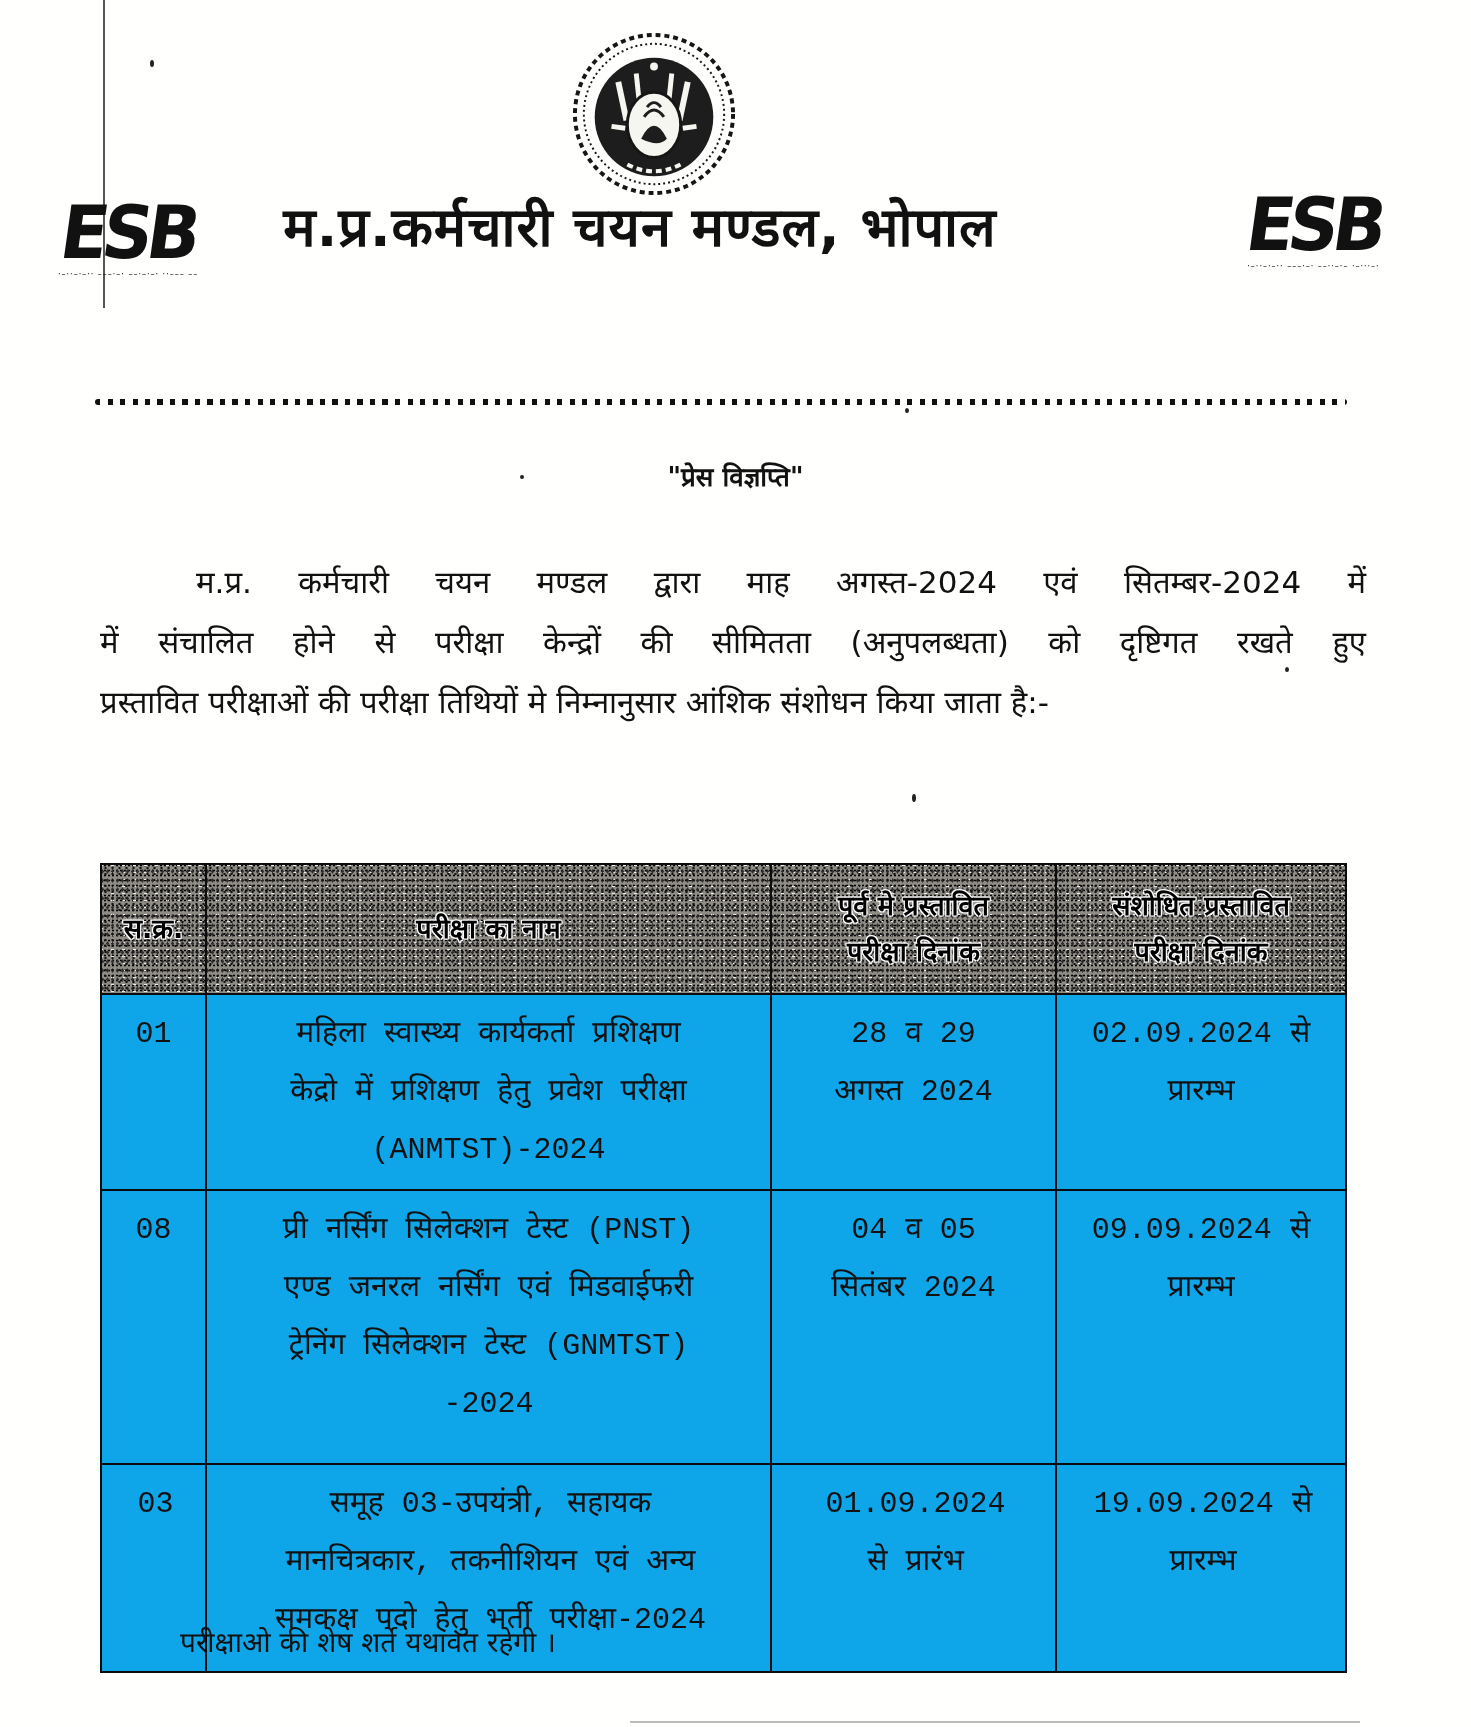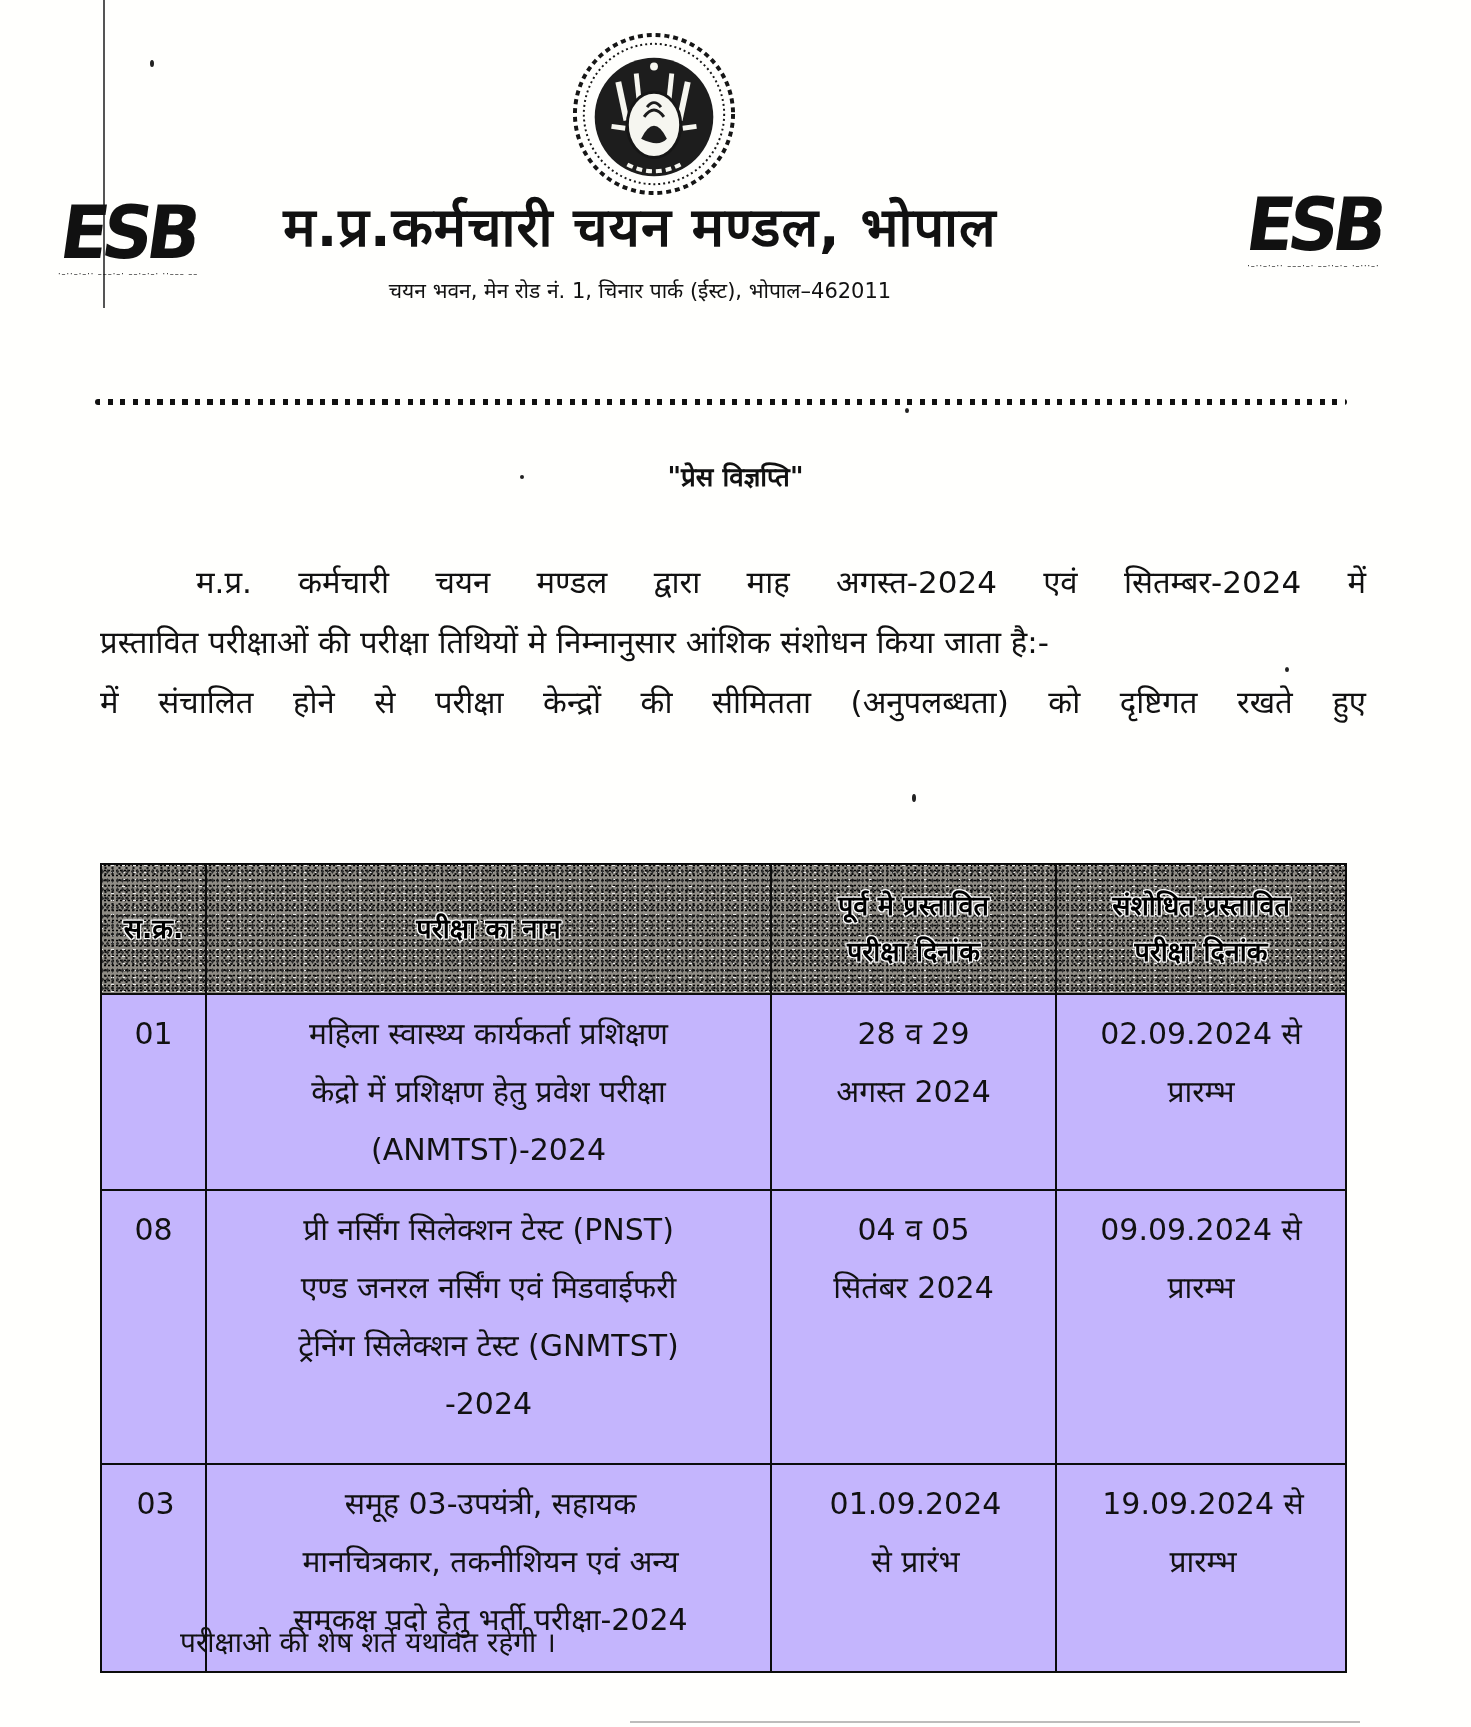--- a/index.html
+++ b/index.html
@@ -66,21 +66,21 @@
     background-color:#8f8c85;
     background-image:
       radial-gradient(#141414 1px, transparent 1.35px),
       radial-gradient(#2f2f2f 1px, transparent 1.25px),
       radial-gradient(#ececec 1px, transparent 1.15px),
       radial-gradient(#000 .8px, transparent 1px);
     background-size:7px 6px,5px 9px,11px 7px,4px 5px;
     background-position:0 0,3px 2px,5px 4px,1px 3px;
     text-shadow:-1px -1px 0 #fff,1px -1px 0 #fff,-1px 1px 0 #fff,1px 1px 0 #fff,0 0 3px #fff;
   }
-  table.exam td{vertical-align:top;line-height:58px;background:#c4b5fd;}
+  table.exam td{vertical-align:top;line-height:58px;background:#0ea5e9;font-family:Liberation Mono, monospace;}
   tr.r1 td{height:168px;}
   tr.r2 td{height:252px;}
   tr.r3 td{height:186px;padding-left:12px;}
   td.sno{font-size:30px;}
   
   .footer-note{position:absolute;left:180px;top:1622px;font-size:28px;}
 </style>
 </head>
 <body>
 
@@ -110,43 +110,42 @@
       </g>
       <ellipse cx="85" cy="96" rx="27" ry="33" fill="#f6f6f0" stroke="#161616" stroke-width="3"></ellipse>
       <path d="M72 110 q13 -26 26 0 q-8 9 -26 0z" fill="#1d1d1d"></path>
       <path d="M75 88 q10 -14 20 0 M78 78 q7 -9 14 0" stroke="#1d1d1d" stroke-width="3" fill="none"></path>
       <path d="M58 136 q27 14 54 0" stroke="#f6f6f0" stroke-width="4" fill="none" stroke-dasharray="6 4"></path>
     </svg>
   </div>
 
   <div class="org-block">
     <div class="org-name">म.प्र.कर्मचारी चयन मण्डल, भोपाल</div>
-    <div class="org-address">चयन भवन, मेन रोड नं. 1, चिनार पार्क (ईस्ट), भोपाल–462011</div>
   </div>
 
   <div class="logo logo-left">
     <span class="logo-text">ESB</span>
     <div class="logo-caption">·–··–·–·· –––·–· ––·–·–· ··–––
 ––··–·– ·–···–· –·–· ··–</div>
   </div>
 
   <div class="logo logo-right">
     <span class="logo-text">ESB</span>
     <div class="logo-caption">·–··–·–·· –––·–·
 ––··–·– ·–···–·</div>
   </div>
 
   <div class="dotted-rule"></div>
 
   <div class="press-title">"प्रेस विज्ञप्ति"</div>
 
   <div class="intro">
     <div class="ln first">म.प्र. कर्मचारी चयन मण्डल द्वारा माह अगस्त-2024 एवं सितम्बर-2024 में</div>
+    <div class="ln">में संचालित होने से परीक्षा केन्द्रों की सीमितता (अनुपलब्धता) को दृष्टिगत रखते हुए</div>
     <div class="ln last">प्रस्तावित परीक्षाओं की परीक्षा तिथियों मे निम्नानुसार आंशिक संशोधन किया जाता है:-</div>
-    <div class="ln">में संचालित होने से परीक्षा केन्द्रों की सीमितता (अनुपलब्धता) को दृष्टिगत रखते हुए</div>
   </div>
 
   <table class="exam">
     <colgroup>
         <col class="c1">
         <col class="c2">
         <col class="c3">
         <col class="c4">
       </colgroup>
     <thead>

